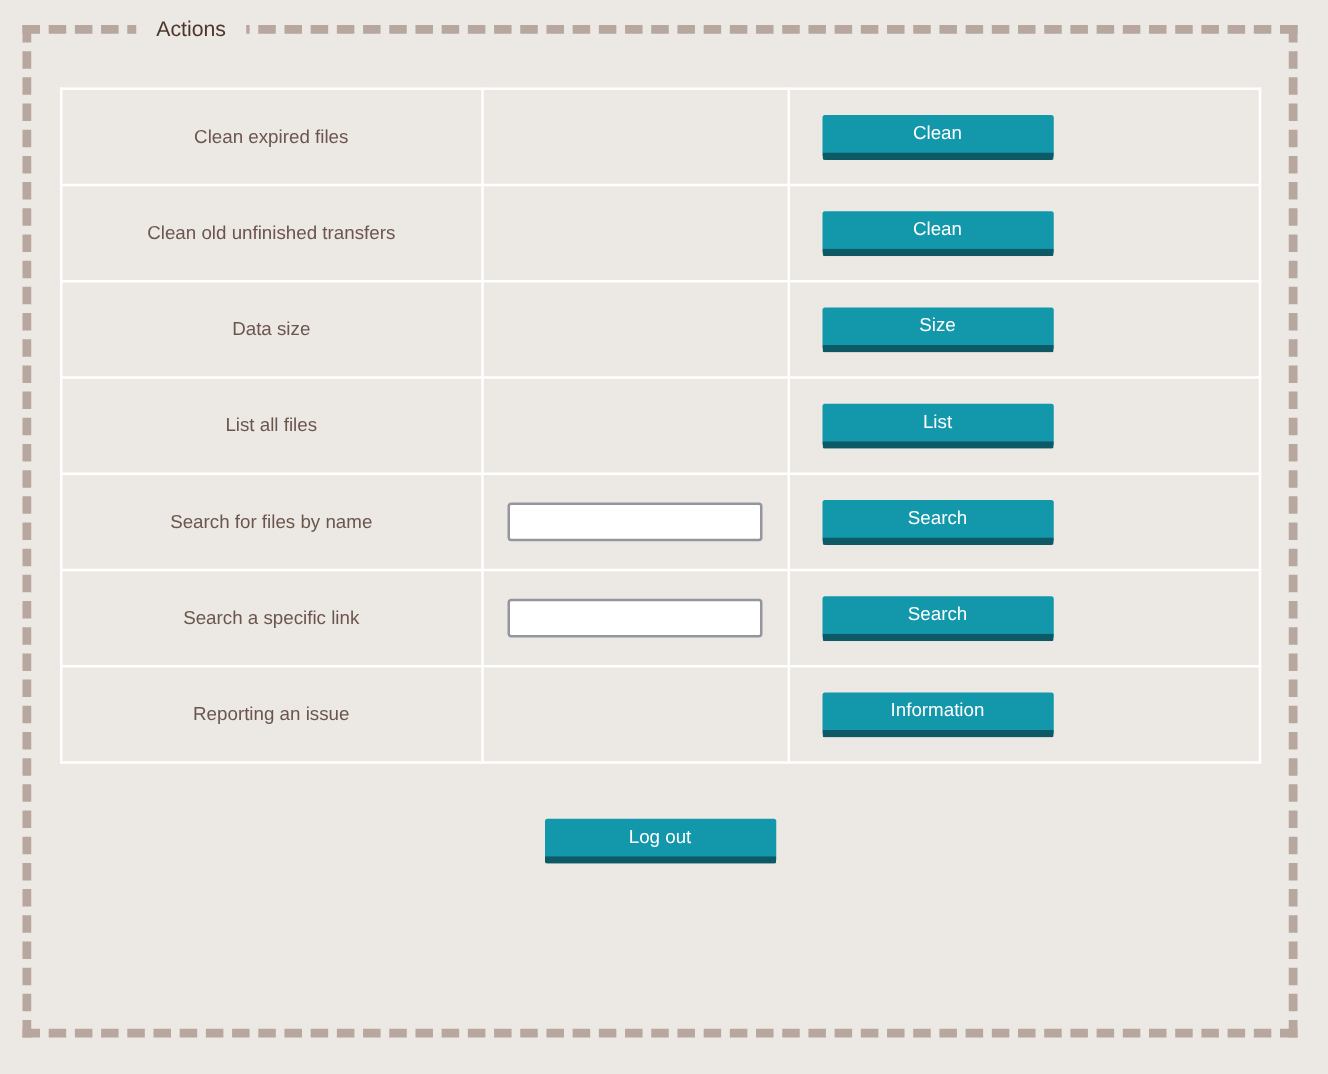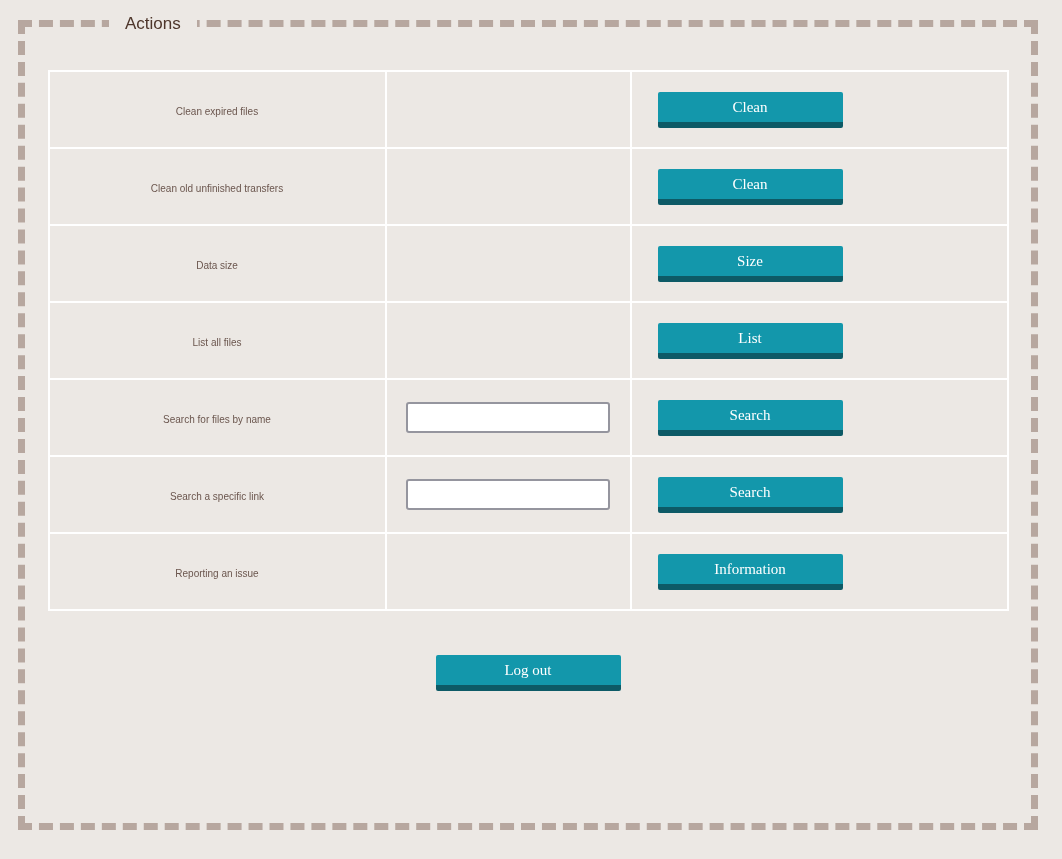--- a/index.html
+++ b/index.html
@@ -47,34 +47,34 @@
   table.actions-table td {
     border: 2px solid var(--cell-border);
     height: 77px;
     background: var(--page-bg);
     vertical-align: middle;
   }
   td.c1 { width: 337px; text-align: center; }
   td.c2 { width: 245px; text-align: center; }
   td.c3 { width: 377px; text-align: left; padding-left: 26px; }
   .row-label {
-    font-size: 10px;
+    font-size: 15px;
     color: var(--label-text);
   }
   .btn {
     display: block;
     width: 185px;
     height: 36px;
     background: var(--button-bg);
     border: none;
     border-bottom: 6px solid var(--button-edge);
     border-radius: 2px;
     color: var(--button-text);
     font-size: 15px;
-    font-family: Liberation Serif, serif;
+    font-family: Liberation Sans, sans-serif;
     cursor: pointer;
     padding: 0;
     line-height: 30px;
     text-align: center;
   }
   .row-input {
     width: 204px;
     height: 31px;
     background: var(--input-bg);
     border: 2px solid var(--input-border);

